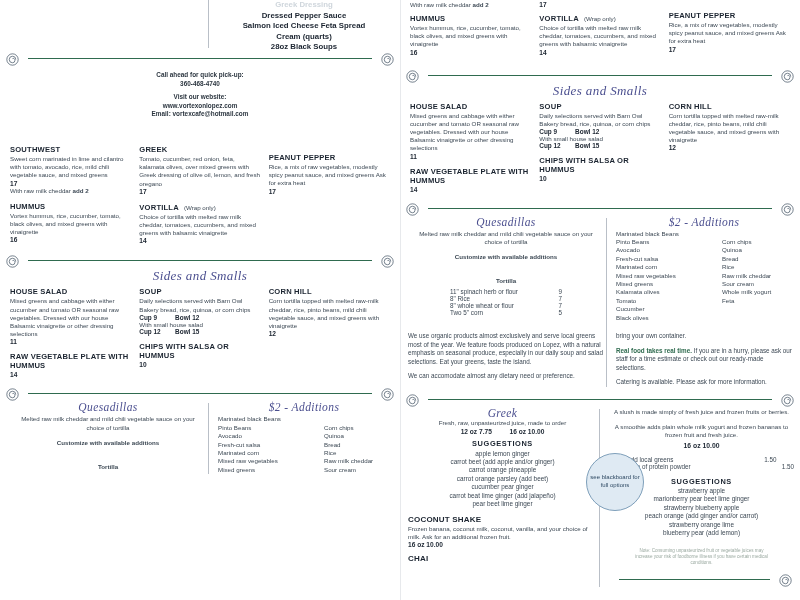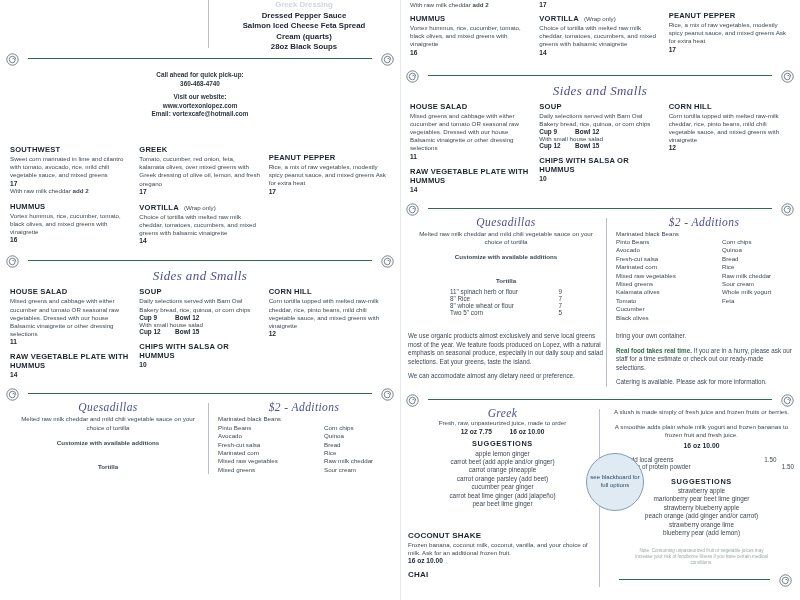--- a/index.html
+++ b/index.html
@@ -502,21 +502,21 @@
           <div>apple lemon ginger</div>
           <div>carrot beet (add apple and/or ginger)</div>
           <div>carrot orange pineapple</div>
           <div>carrot orange parsley (add beet)</div>
           <div>cucumber pear ginger</div>
           <div>carrot beat lime ginger (add jalapeño)</div>
           <div>pear beet lime ginger</div>
         </div>
 
         <div style="padding:0 2px;margin-top:6px;">
-          <div class="blk" style="margin-top:22px">
+          <div class="blk" style="margin-top:6px">
             <div class="hdg" style="font-size:8px">COCONUT SHAKE</div>
             <p class="desc">Frozen banana, coconut milk, coconut, vanilla, and your choice of milk. Ask for an additional frozen fruit.</p>
             <div style="font-size:6.6px;font-weight:bold;">16 oz 10.00</div>
           </div>
           <div class="blk" style="margin-top:6px">
             <div class="hdg" style="font-size:8px">CHAI</div>
 
           </div>
         </div>
       </div>

